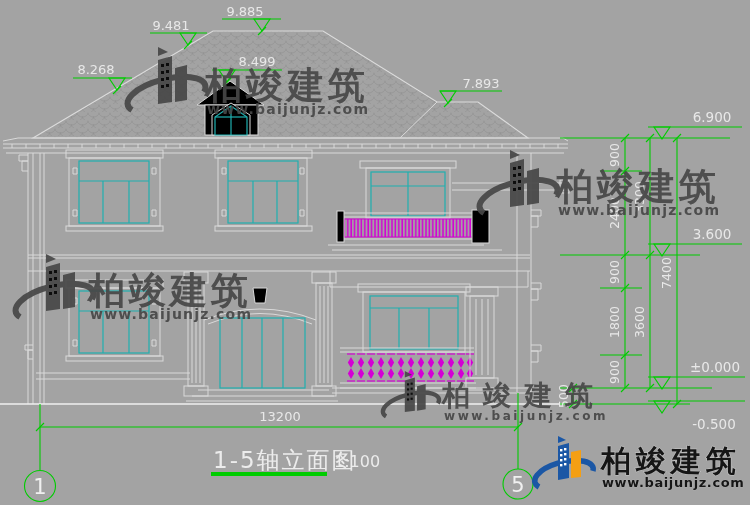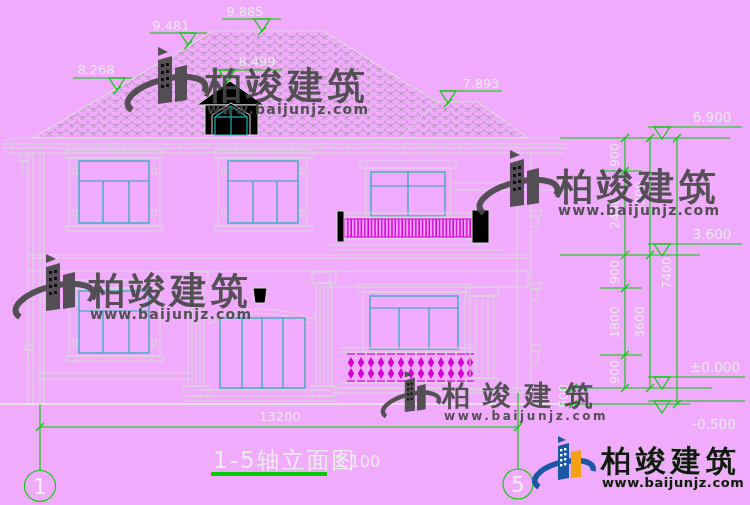--- a/index.html
+++ b/index.html
@@ -1,16 +1,16 @@
 <!DOCTYPE html>
 <html><head>
 <meta charset="utf-8">
 <style>
   html,body{margin:0;padding:0;background:#000;}
-  .stage{position:relative;width:750px;height:505px;background:#f0abfc;overflow:hidden;
+  .stage{position:relative;width:750px;height:505px;background:#a3a3a3;overflow:hidden;
          font-family:"DejaVu Sans",sans-serif;text-decoration:underline;}
   svg{display:block;}
   
   .w   {stroke:#d9d9d9;stroke-width:1;fill:none;}
   .w2  {stroke:#efefef;stroke-width:1.4;fill:none;}
   .wf  {fill:#000;stroke:#d9d9d9;stroke-width:1;}
   .cy  {stroke:#1fb0b0;stroke-width:1.2;fill:none;}
   .cyf {fill:#000;stroke:#1fb0b0;stroke-width:1.2;}
   .mg  {stroke:#d400d4;stroke-width:1.2;fill:none;}
   .mgf {fill:#d400d4;stroke:none;}

